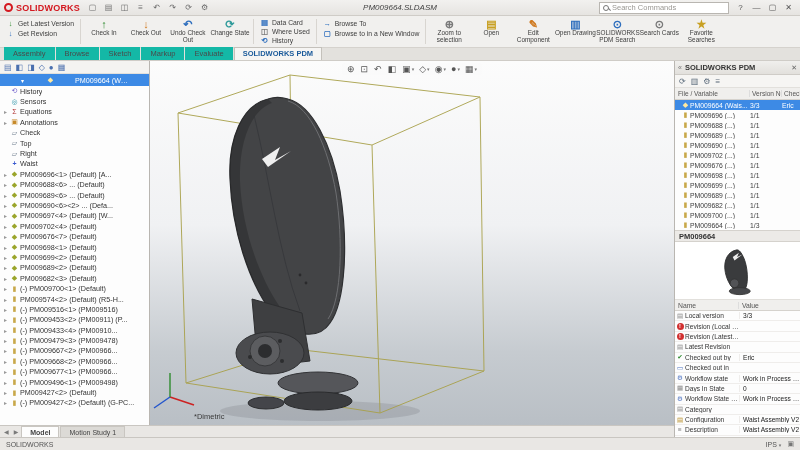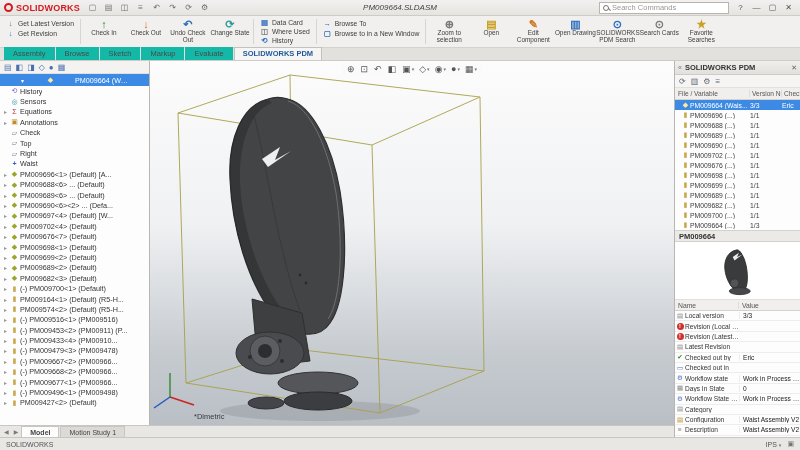--- a/index.html
+++ b/index.html
@@ -410,25 +410,20 @@
               <span class="tlabel">PM009682&lt;3&gt; (Default)</span>
             </div>
               <div class="trow" data-type="part" data-exp="1">
               <span class="exp"></span>
               <span class="tg"></span>
               <span class="tlabel">(-) PM009700&lt;1&gt; (Default)</span>
             </div>
               <div class="trow" data-type="part" data-exp="1">
               <span class="exp"></span>
               <span class="tg"></span>
-              <span class="tlabel">PM009164&lt;1&gt; (Default) (R5-H...</span>
-            </div>
-              <div class="trow" data-type="part" data-exp="1">
-              <span class="exp"></span>
-              <span class="tg"></span>
               <span class="tlabel">PM009574&lt;2&gt; (Default) (R5-H...</span>
             </div>
               <div class="trow" data-type="part" data-exp="1">
               <span class="exp"></span>
               <span class="tg"></span>
               <span class="tlabel">(-) PM009516&lt;1&gt; (PM009516)</span>
             </div>
               <div class="trow" data-type="part" data-exp="1">
               <span class="exp"></span>
               <span class="tg"></span>
@@ -461,20 +456,25 @@
             </div>
               <div class="trow" data-type="part" data-exp="1">
               <span class="exp"></span>
               <span class="tg"></span>
               <span class="tlabel">(-) PM009496&lt;1&gt; (PM009498)</span>
             </div>
               <div class="trow" data-type="part" data-exp="1">
               <span class="exp"></span>
               <span class="tg"></span>
               <span class="tlabel">PM009427&lt;2&gt; (Default)</span>
+            </div>
+              <div class="trow" data-type="part" data-exp="1">
+              <span class="exp"></span>
+              <span class="tg"></span>
+              <span class="tlabel">(-) PM009427&lt;2&gt; (Default) (G-PC...</span>
             </div>
             </div>
         </div>
 
         <div class="viewport">
           <svg class="scene" width="100%" height="100%" viewBox="0 0 524 364" preserveAspectRatio="none">
 
             <ellipse cx="170" cy="350" rx="100" ry="10" fill="rgba(40,45,50,0.12)"></ellipse>
 
             <g stroke="#a8a049" stroke-width="1" fill="none" opacity="0.9">

